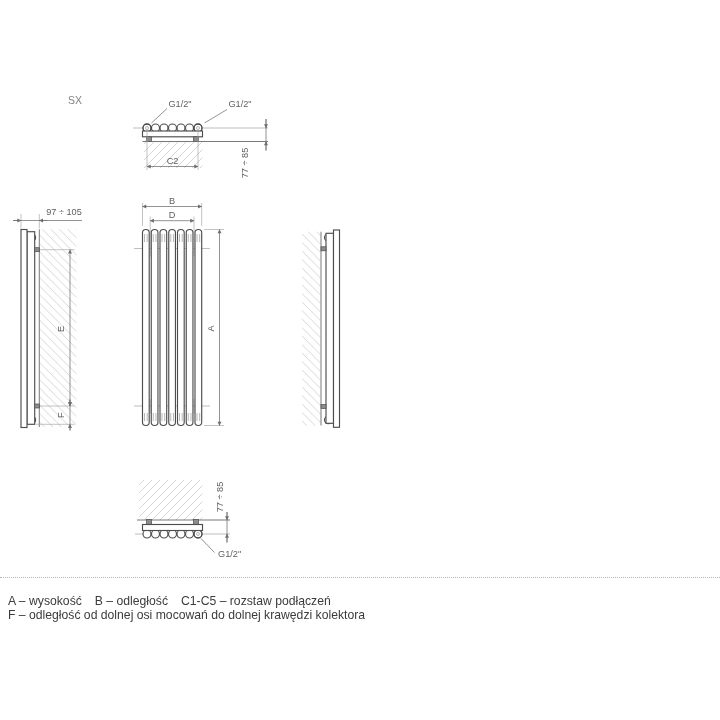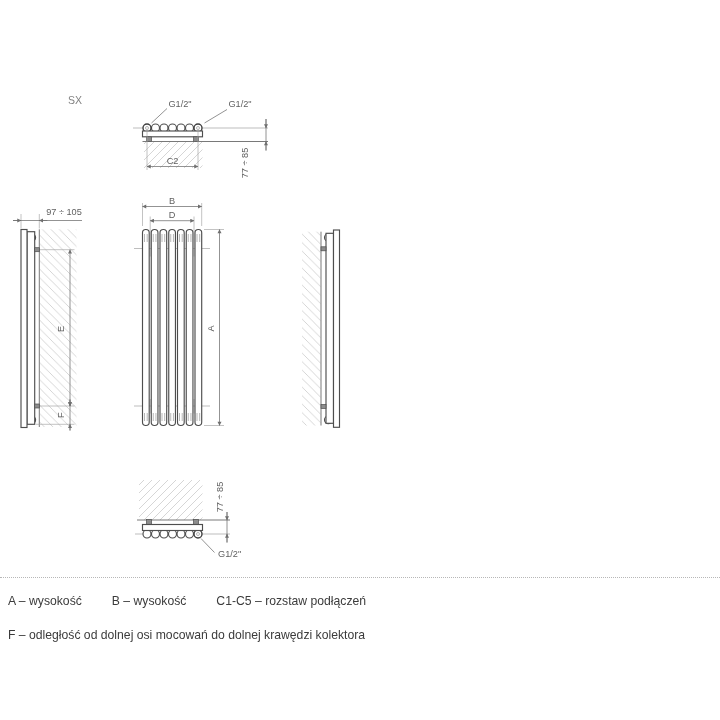--- a/index.html
+++ b/index.html
@@ -12,22 +12,22 @@
   .ol{stroke:var(--line,#4e4e4e);fill:#fff;stroke-width:1.15;}
   .olf{stroke:var(--line,#4e4e4e);fill:var(--bracket,#8d8d8d);stroke-width:.7;}
   .dim{stroke:var(--dim,#6f6f6f);stroke-width:.75;fill:none;}
   .ext{stroke:var(--ext,#a2a2a2);stroke-width:.65;fill:none;}
   .cl{stroke:var(--ext,#a2a2a2);stroke-width:.7;fill:none;}
   .wl{stroke:#616161;stroke-width:.85;fill:none;}
   .tick{stroke:#8f8f8f;stroke-width:.65;fill:none;}
   .conn{stroke:#3f3f3f;stroke-width:1.4;fill:#fff;}
   .legend{position:absolute;left:0;right:0;top:577px;border-top:1px dotted #b7b7b7;
           padding:16px 8px 0 8px;color:#3b3b3b;font-size:12.2px;line-height:14px;}
-  .legend-row1{display:flex;gap:30px;white-space:nowrap;}
-  .legend-row2{margin-top:20px;white-space:nowrap;}
+  .legend-row1{display:flex;gap:13px;white-space:nowrap;}
+  .legend-row2{margin-top:0;white-space:nowrap;}
 </style>
 </head>
 <body>
 
 <div id="stage">
 
 <svg width="720" height="578" viewBox="0 0 720 578">
   <defs>
     <marker id="mA" viewBox="0 0 10 10" refX="9.2" refY="5" markerWidth="7.5" markerHeight="5.4" orient="auto-start-reverse">
       <path d="M0,0 L10,5 L0,10 z" fill="#6f6f6f"></path>
@@ -177,21 +177,21 @@
     <text class="lbl" x="222.5" y="497" text-anchor="middle" transform="rotate(-90 222.5 497)">77 ÷ 85</text>
 
     <polyline class="dim" points="201,538.5 214.5,552.5"></polyline>
     <text class="lbl" x="218" y="557">G1/2"</text>
   </g>
 </svg>
 
 <div class="legend">
   <div class="legend-row1">
     <span>A – wysokość</span>
-    <span>B – wysokość</span>
+    <span>B – odległość</span>
     <span>C1-C5 – rozstaw podłączeń</span>
   </div>
   <div class="legend-row2">
     <span>F – odległość od dolnej osi mocowań do dolnej krawędzi kolektora</span>
   </div>
 </div>
 
 </div>
 
 </body></html>

